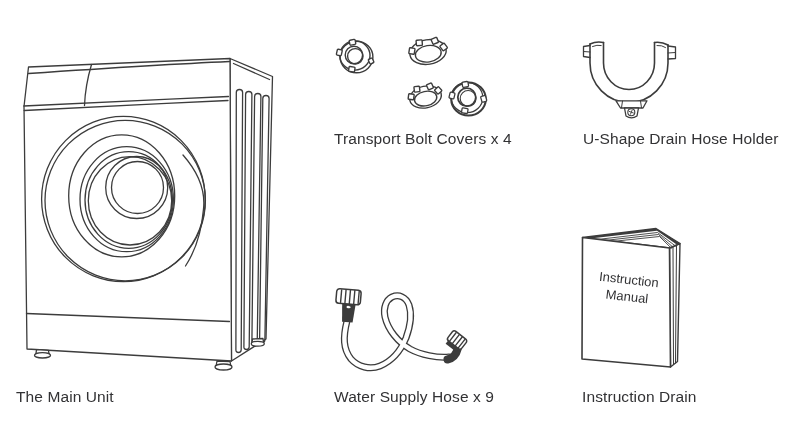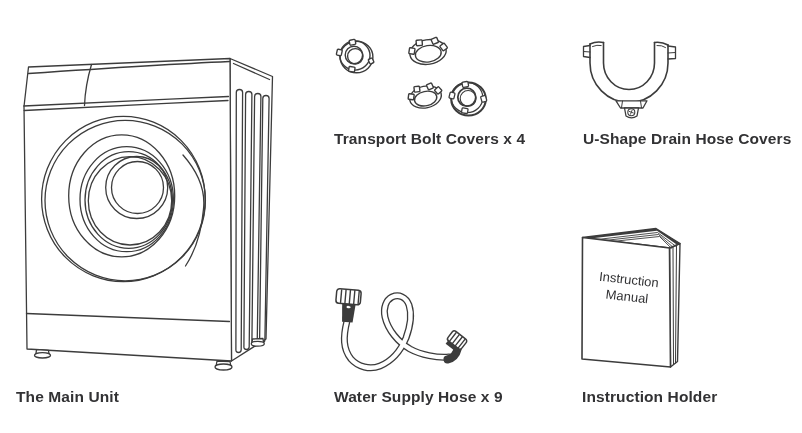--- a/index.html
+++ b/index.html
@@ -5,21 +5,21 @@
   html,body{margin:0;padding:0;}
   body{
     width:802px;height:433px;position:relative;overflow:hidden;
     background:#fff;
     --line:#3c3c3c;--text:#323234;
     font-family:"Liberation Sans","DejaVu Sans",sans-serif;
   }
   #art{position:absolute;left:0;top:0;}
   .caption{
     position:absolute;white-space:nowrap;
-    font-size:15.5px;font-weight:700;letter-spacing:.1px;
+    font-size:15.5px;font-weight:400;letter-spacing:.1px;
     color:var(--text);
   }
   .cover-text{
     position:absolute;left:589px;top:271px;width:78px;
     transform:rotate(6.5deg);transform-origin:50% 50%;
     text-align:center;font-size:13px;line-height:17px;font-weight:500;
     color:var(--text);
   }
   .cover-text span{display:block;}
   svg *{vector-effect:non-scaling-stroke;}
@@ -170,15 +170,15 @@
   </g>
 </svg>
 
 <div class="cover-text">
   <span>Instruction</span>
   <span>Manual</span>
 </div>
 
 <div class="caption" style="left:16px;top:388px">The Main Unit</div>
 <div class="caption" style="left:334px;top:130px">Transport Bolt Covers x 4</div>
-<div class="caption" style="left:583px;top:130px">U-Shape Drain Hose Covers</div>
+<div class="caption" style="left:583px;top:130px">U-Shape Drain Hose Holder</div>
 <div class="caption" style="left:334px;top:388px">Water Supply Hose x 9</div>
-<div class="caption" style="left:582px;top:388px">Instruction Holder</div>
+<div class="caption" style="left:582px;top:388px">Instruction Drain</div>
 
 </body></html>

